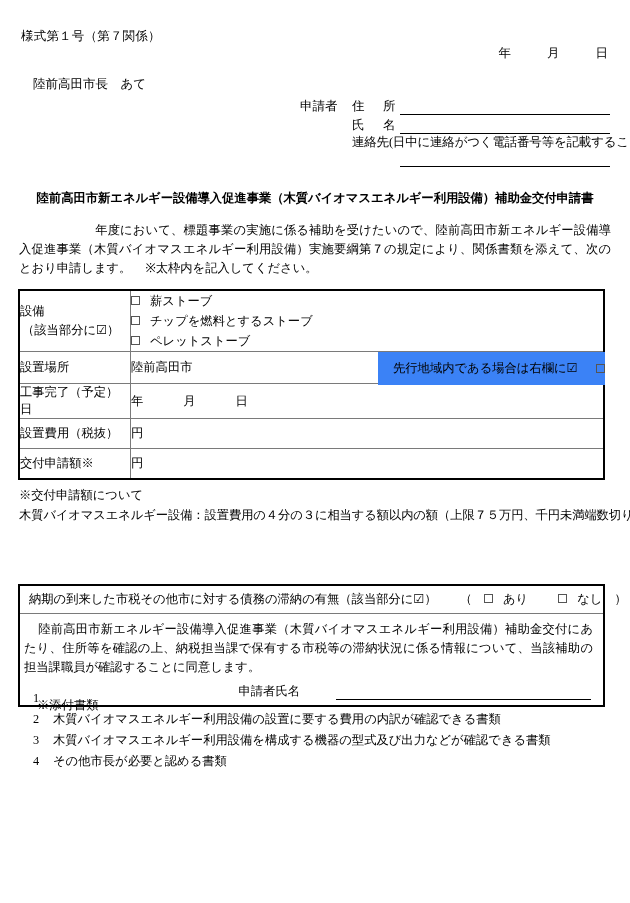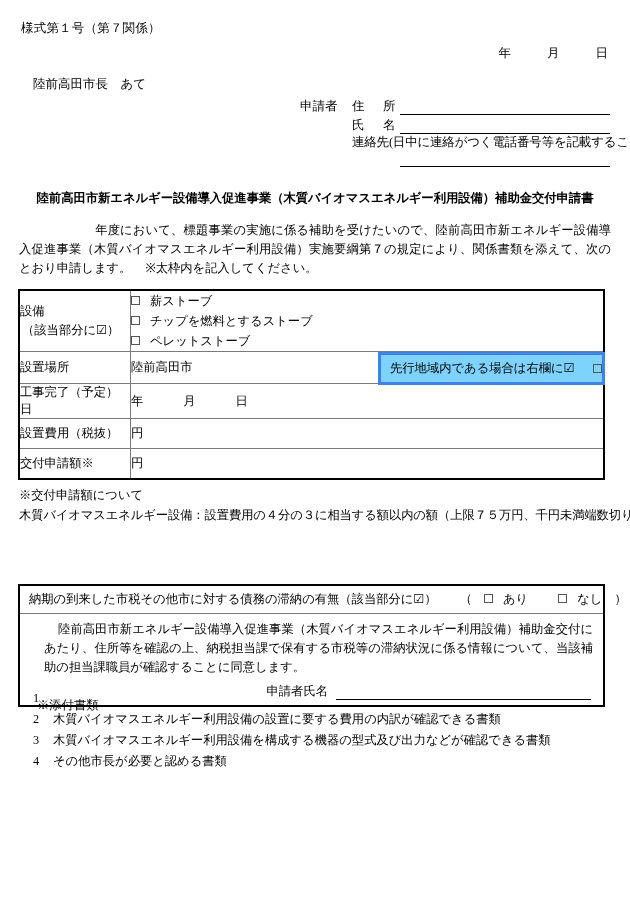--- a/index.html
+++ b/index.html
@@ -21,21 +21,21 @@
     position: relative;
     width: 630px;
     height: 903px;
     box-sizing: border-box;
   }
 
   
   .form-no {
     position: absolute;
     left: 21px;
-    top: 20px;
+    top: 28px;
     font-size: 12.5px;
     letter-spacing: 0.2px;
     white-space: nowrap;
   }
   .date-line {
     position: absolute;
     right: 22px;
     top: 45px;
     font-size: 12.5px;
     white-space: nowrap;
@@ -166,25 +166,25 @@
   .row-h-amount td { height: 29px; }
 
   .place-text { padding-left: 14px; }
 
   .pref-box {
     position: absolute;
     left: 360px;
     top: 62px;
     width: 227px;
     height: 33px;
-    border: 3px solid #3b82f6;
+    border: 6px solid #3b82f6;
     box-sizing: border-box;
     display: flex;
     align-items: center;
-    background: #7dd3fc;
+    background: #3b82f6;
   }
   .pref-text {
     flex: 1 1 auto;
     padding-left: 9px;
     font-size: 12.3px;
     white-space: nowrap;
   }
   .pref-div {
     width: 1px;
     align-self: stretch;
@@ -256,33 +256,34 @@
     flex: 0 0 213px;
     text-align: center;
     white-space: nowrap;
   }
   .tax-a .paren-l { margin-right: 12px; }
   .tax-a .paren-r { margin-left: 12px; }
   .tax-a .opt { display: inline-block; }
   .tax-a .opt-gap { display: inline-block; width: 30px; }
 
   .consent {
-    padding: 6px 10px 2px 24px;
+    padding: 6px 10px 2px 4px;
     line-height: 19px;
     text-align: justify;
     text-justify: inter-character;
   }
   .consent .ind { display: inline-block; width: 14px; }
 
   .sign-row {
     display: flex;
     justify-content: flex-end;
     align-items: flex-end;
     padding: 0 12px 5px 0;
     height: 21px;
+    gap: 28px;
   }
   .sign-label { white-space: nowrap; margin-right: 8px; }
   .sign-rule {
     width: 255px;
     border-bottom: 1px solid #000;
     height: 15px;
   }
 
   
   .attach-title {

